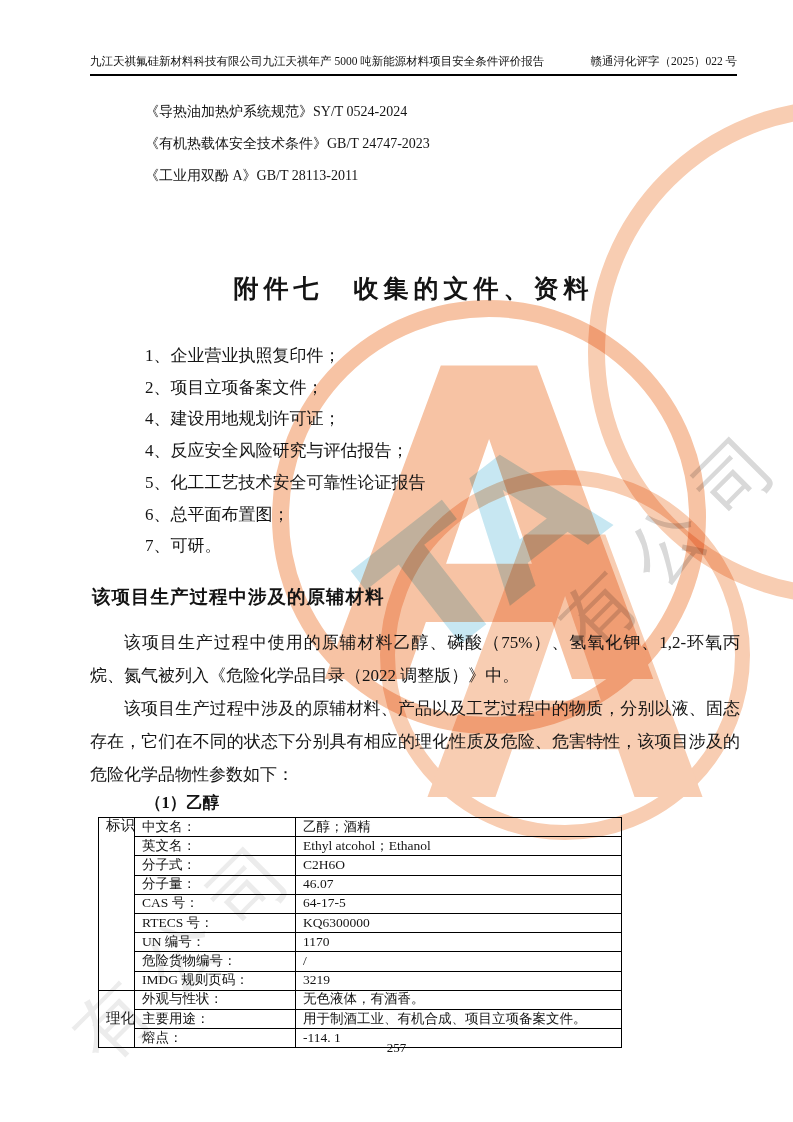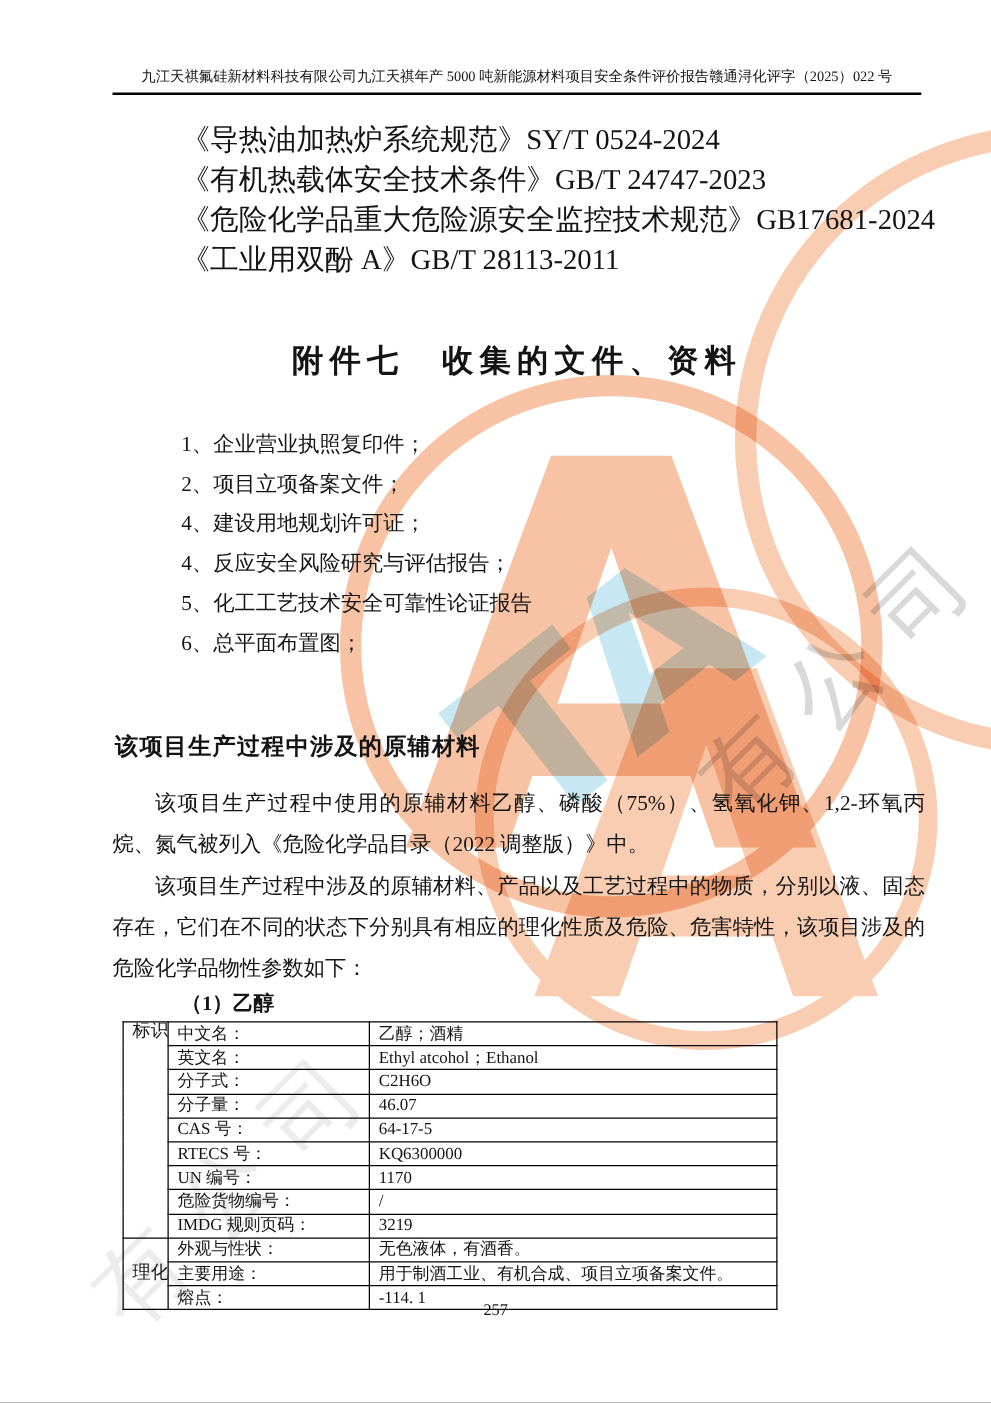--- a/index.html
+++ b/index.html
@@ -18,23 +18,23 @@
   .stamp1{left:272px;top:300px;width:400px;height:400px;border:17px solid #f7c3a4;}
   .stamp2{left:588px;top:100px;width:470px;height:470px;border:17px solid #f8cdb2;}
   .stamp3{left:380px;top:470px;width:340px;height:340px;border:15px solid #f8cdb2;}
   .stamp-a{position:absolute;left:0;right:0;bottom:-28px;text-align:center;font-weight:bold;
            color:#f7c3a4;font-family:"DejaVu Sans",sans-serif;line-height:1;}
   .stamp1 .stamp-a{font-size:430px;}
   .stamp3 .stamp-a{font-size:360px;color:#f8cdb2;}
   
   .content{position:absolute;inset:0;z-index:1;}
   .doc-header{position:absolute;left:90px;right:56px;top:54px;display:flex;
-              justify-content:center;align-items:flex-end;font-size:11.5px;
+              justify-content:space-between;align-items:flex-end;font-size:11.5px;
               padding-bottom:5px;border-bottom:2.2px solid #000;white-space:nowrap;}
-  .standards{position:absolute;left:145px;top:96px;font-size:23px;line-height:32px;white-space:nowrap;}
+  .standards{position:absolute;left:145px;top:96px;font-size:14px;line-height:32px;white-space:nowrap;}
   .main-title{position:absolute;left:90px;right:56px;top:272px;text-align:center;
               font-size:25px;font-weight:bold;letter-spacing:5px;}
   .doc-list{position:absolute;left:145px;top:340px;font-size:17px;line-height:31.7px;white-space:nowrap;}
   .annex-heading{position:absolute;left:92px;top:584px;font-size:18.5px;font-weight:bold;letter-spacing:1px;}
   .paras{position:absolute;left:90px;width:650px;top:626px;font-size:17px;line-height:33px;}
   .paras p{margin:0;text-indent:2em;text-align:justify;}
   .sub-heading{position:absolute;left:145px;top:792px;font-size:16.5px;font-weight:bold;}
   .chem-table{position:absolute;left:98px;top:817px;width:524px;border-collapse:collapse;
               font-size:13.5px;table-layout:fixed;}
   .chem-table td{border:1.4px solid #000;height:18.2px;padding:0 7px;line-height:1.1;
@@ -66,33 +66,33 @@
   <div class="content">
 
     <div class="doc-header">
       <span>九江天祺氟硅新材料科技有限公司九江天祺年产 5000 吨新能源材料项目安全条件评价报告</span>
       <span>赣通浔化评字（2025）022 号</span>
     </div>
 
     <div class="standards">
       <div>《导热油加热炉系统规范》SY/T 0524-2024</div>
       <div>《有机热载体安全技术条件》GB/T  24747-2023</div>
-      <div>《危险化学品重大危险源安全监控技术规范》GB17681-2024</div>
       <div>《工业用双酚 A》GB/T 28113-2011</div>
     </div>
 
     <div class="main-title">附件七　收集的文件、资料</div>
 
     <div class="doc-list">
       <div>1、企业营业执照复印件；</div>
       <div>2、项目立项备案文件；</div>
       <div>4、建设用地规划许可证；</div>
       <div>4、反应安全风险研究与评估报告；</div>
       <div>5、化工工艺技术安全可靠性论证报告</div>
       <div>6、总平面布置图；</div>
+      <div>7、可研。</div>
     </div>
 
     <div class="annex-heading">该项目生产过程中涉及的原辅材料</div>
 
     <div class="paras">
       <p>该项目生产过程中使用的原辅材料乙醇、磷酸（75%）、氢氧化钾、1,2-环氧丙烷、氮气被列入《危险化学品目录（2022 调整版）》中。</p>
       <p>该项目生产过程中涉及的原辅材料、产品以及工艺过程中的物质，分别以液、固态存在，它们在不同的状态下分别具有相应的理化性质及危险、危害特性，该项目涉及的危险化学品物性参数如下：</p>
     </div>
 
     <div class="sub-heading">（1）乙醇</div>

